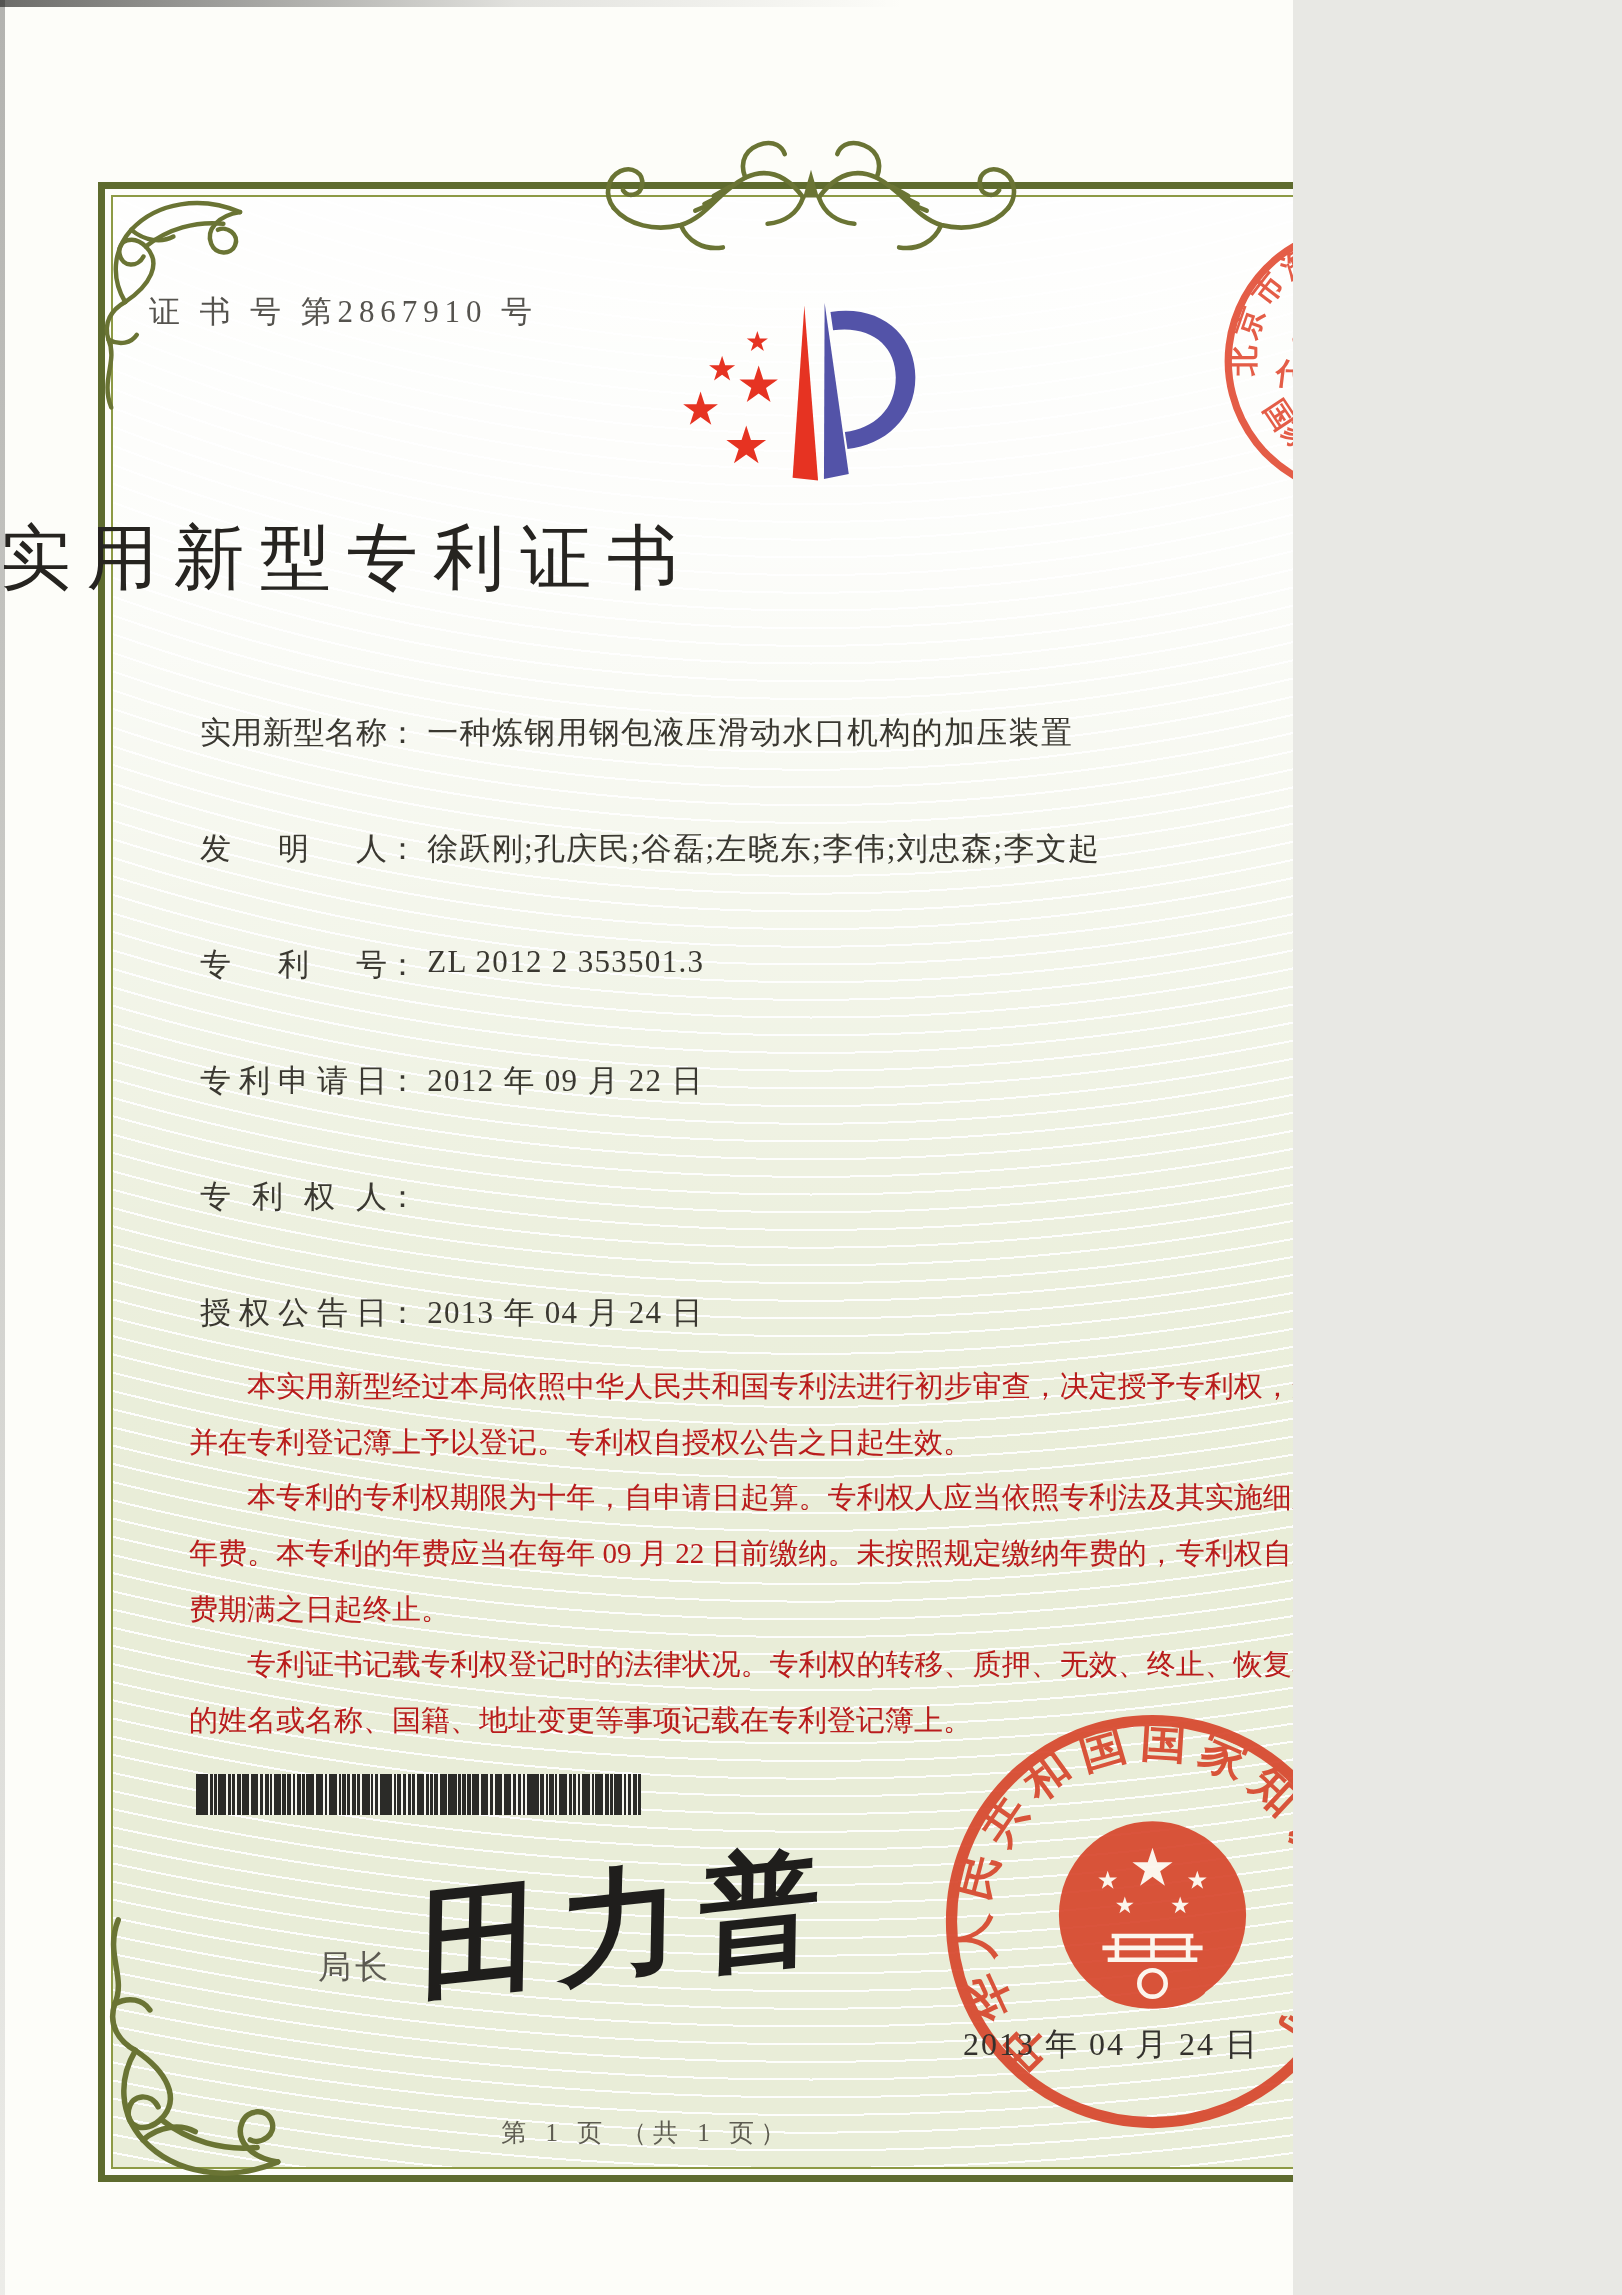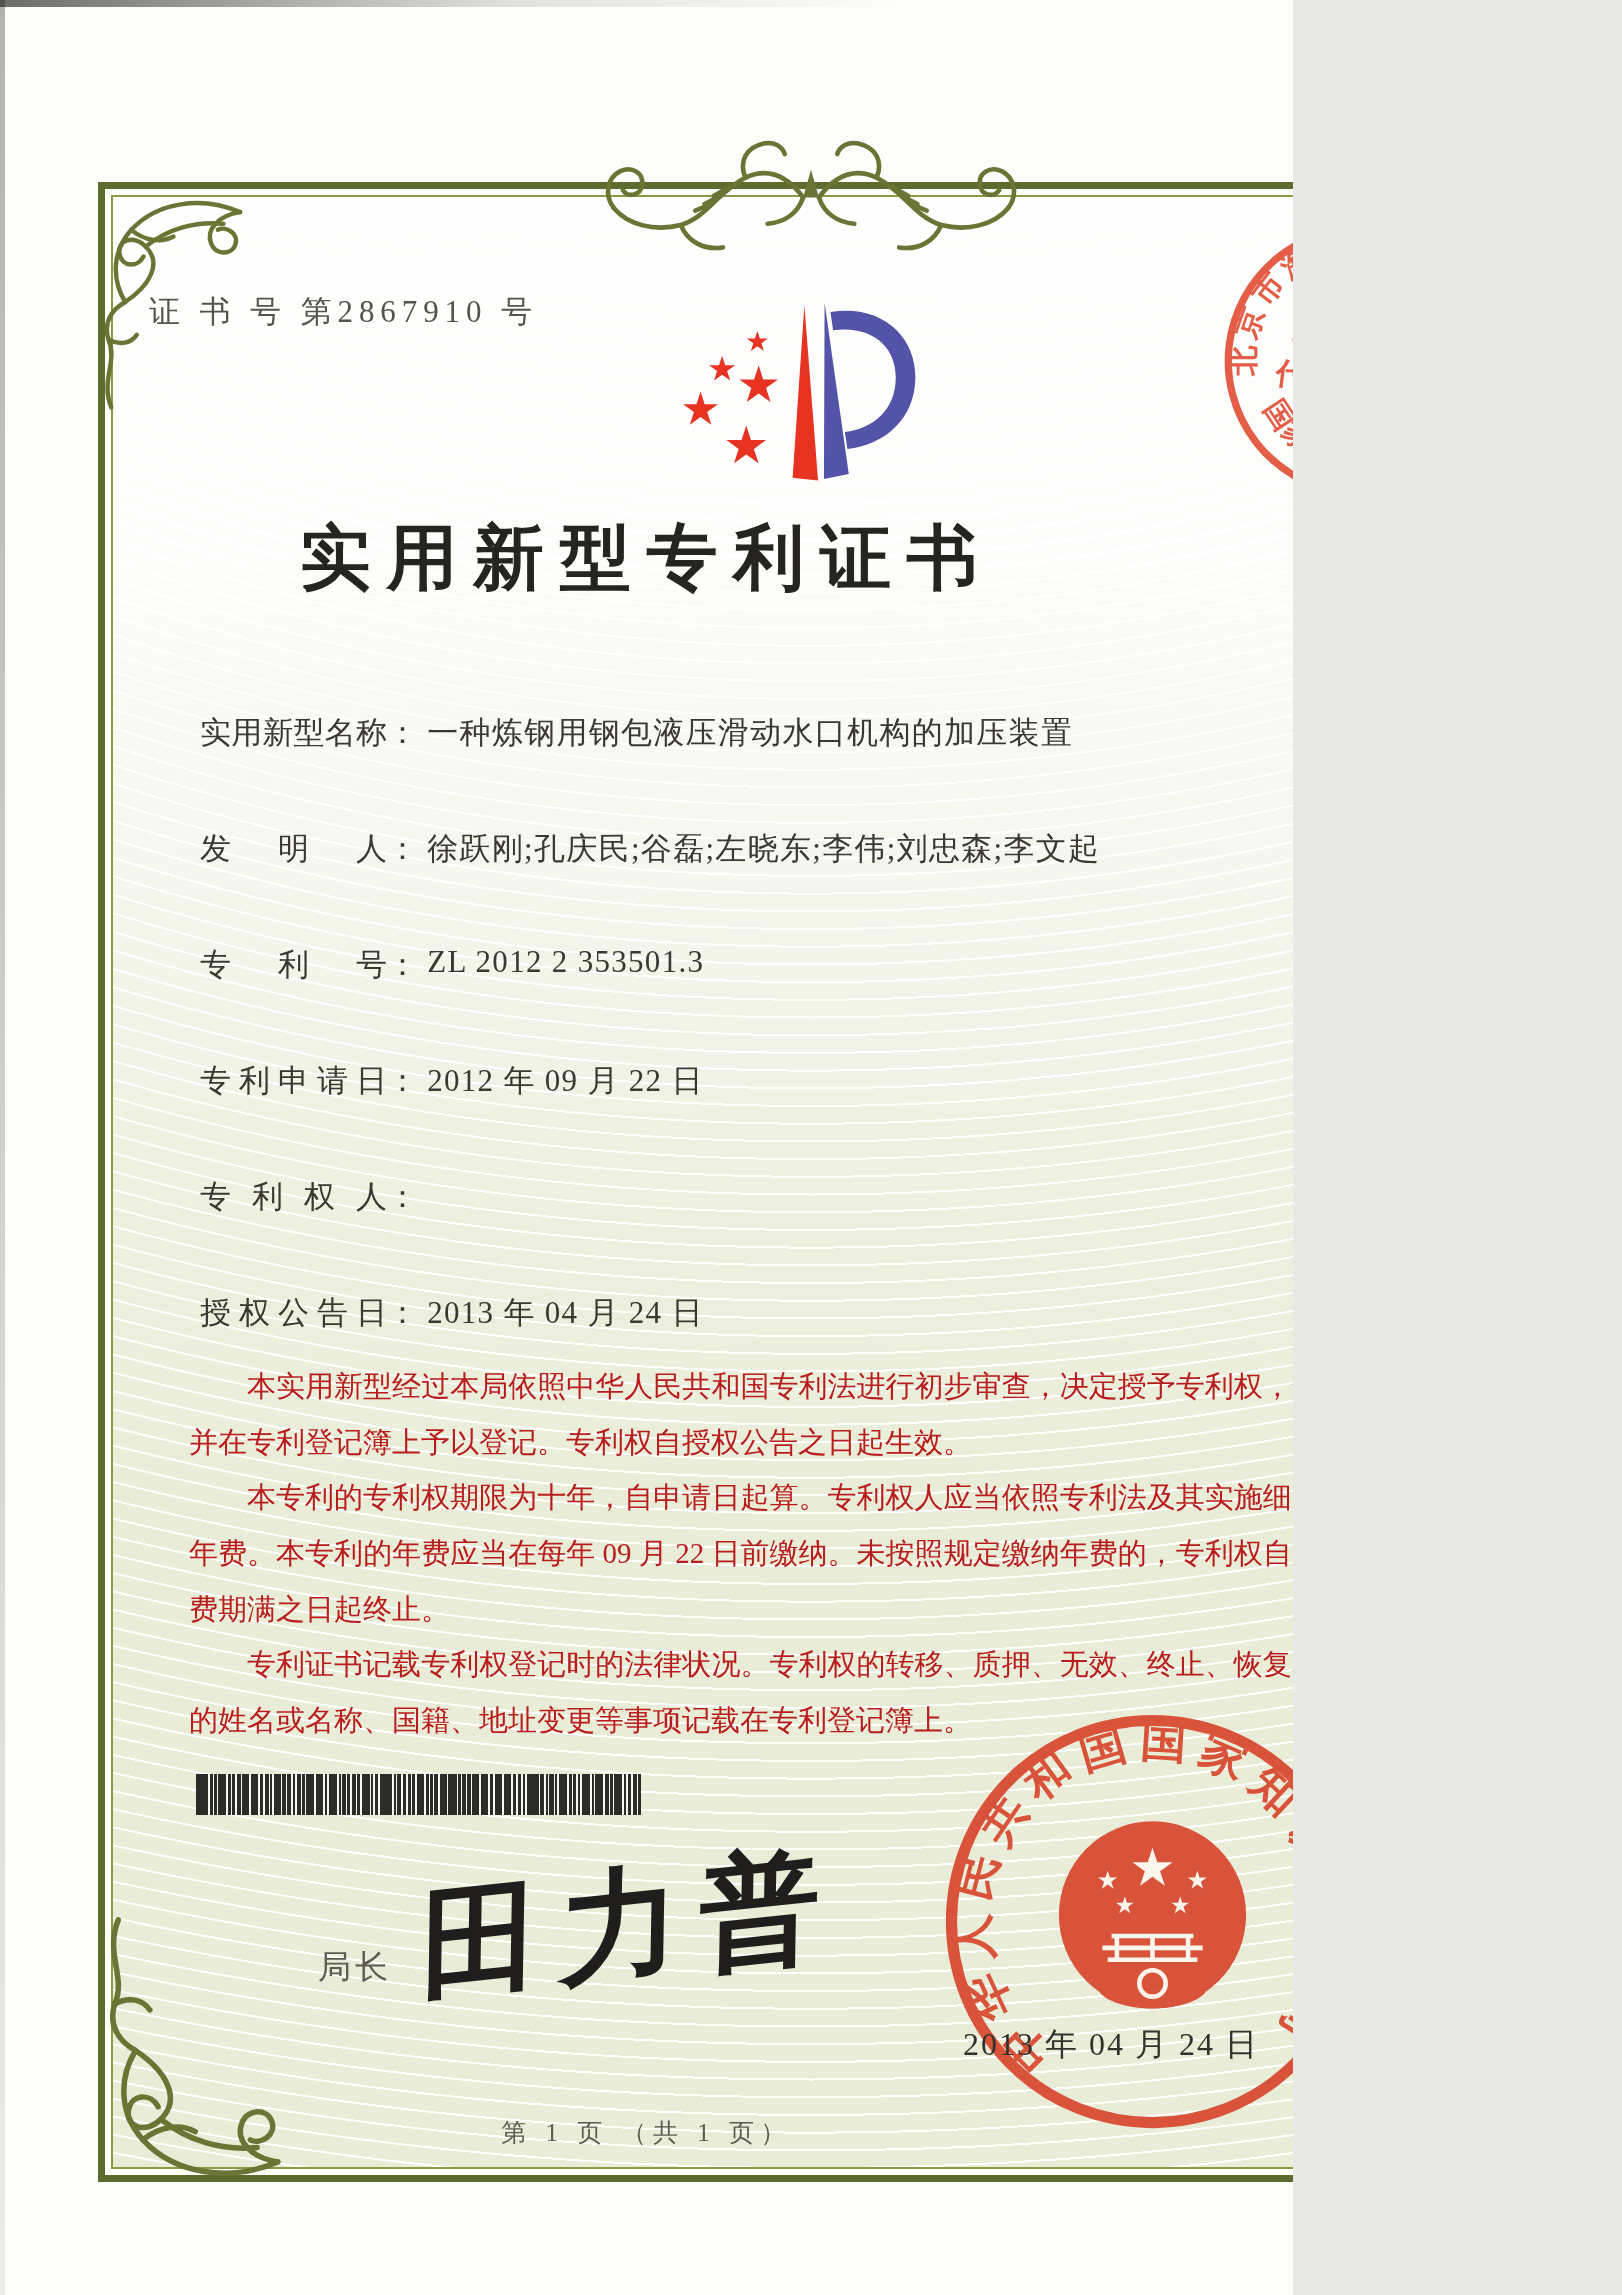--- a/index.html
+++ b/index.html
@@ -47,22 +47,22 @@
 
   .ornament{position:absolute;z-index:5;color:#6a7434;}
 
   
   .certno{
     position:absolute;left:149px;top:291px;
     font-size:31px;color:#55534e;letter-spacing:5.9px;z-index:6;
   }
   .logo{position:absolute;left:659px;top:278px;z-index:6;}
   .titlebar{
-    position:absolute;left:0;right:0;top:511px;text-align:center;
-    font-size:71px;font-weight:700;color:#262420;letter-spacing:15.7px;z-index:6;
+    position:absolute;left:0;right:0;top:511px;
+    font-size:71px;font-weight:400;color:#262420;letter-spacing:15.7px;z-index:6;
   }
 
   
   .taxstamp{
     position:absolute;left:1215px;top:215px;width:292px;height:292px;
     transform:rotate(7deg);z-index:7;opacity:.92;
   }
 
   
   .fields{position:absolute;left:200px;top:712px;z-index:6;font-size:31px;color:#3a3831;}

